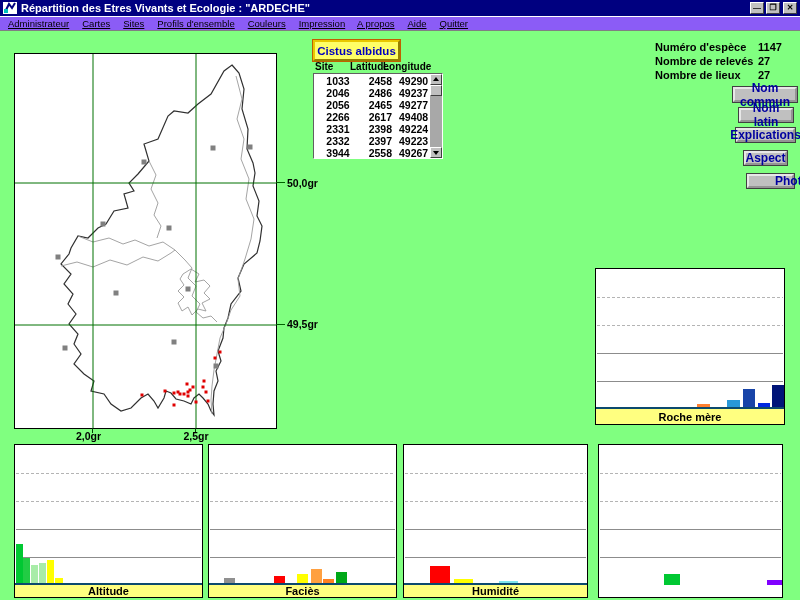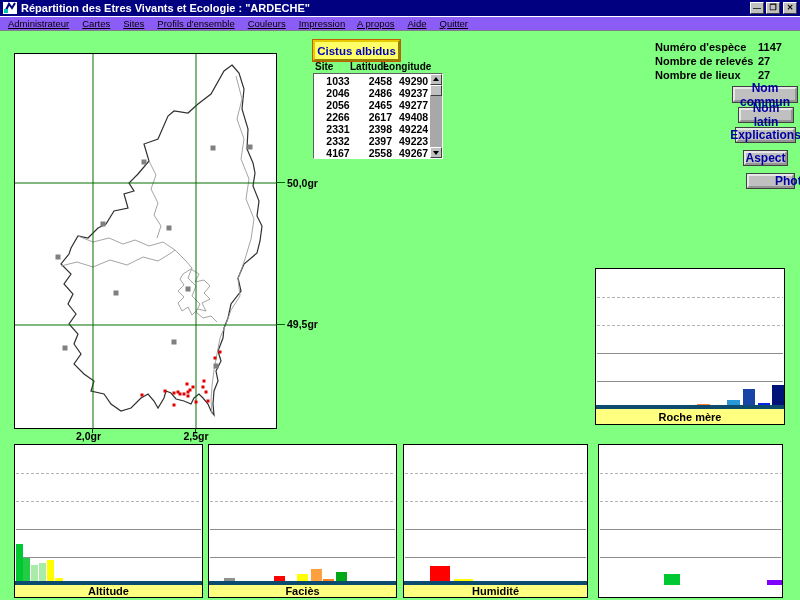--- a/index.html
+++ b/index.html
@@ -65,21 +65,21 @@
   #btn-nomlatin{left:739px;top:108px;width:54px;height:14px;}
   #btn-explications{left:736px;top:128px;width:59px;height:14px;}
   #btn-aspect{left:744px;top:151px;width:43px;height:14px;}
   #btn-photo{left:747px;top:174px;width:46px;height:14px;padding-left:43px;}
   
   .cpanel{position:absolute;background:#fff;border:1px solid #000;box-sizing:border-box;}
   .chart-area{position:absolute;left:0;top:0;right:0;overflow:hidden;background:#fff;}
   .gline{position:absolute;left:1px;right:1px;height:1px;}
   .gline.dash{background:repeating-linear-gradient(90deg,#B4B4B4 0 3px,transparent 3px 5px);}
   .gline.solid{background:#8C8C8C;}
-  .band{position:absolute;left:0;right:0;bottom:0;background:#FFFF80;border-top:4px solid #0c4a6e;
+  .band{position:absolute;left:0;right:0;bottom:0;background:#FFFF80;border-top:2px solid #0c4a6e;
     display:flex;align-items:center;justify-content:center;font-size:11px;font-weight:bold;color:#000;}
   .bar{position:absolute;bottom:0;}
   #panel-altitude{left:14px;top:444px;width:189px;height:154px;}
   #panel-facies{left:208px;top:444px;width:189px;height:154px;}
   #panel-humidite{left:403px;top:444px;width:185px;height:154px;}
   #panel-ph{left:598px;top:444px;width:185px;height:154px;}
   #panel-roche{left:595px;top:268px;width:190px;height:157px;}
   #panel-altitude .chart-area,#panel-facies .chart-area,#panel-humidite .chart-area,#panel-ph .chart-area{height:140px;}
   #panel-altitude .band,#panel-facies .band,#panel-humidite .band,#panel-ph .band{height:12px;}
   #panel-roche .chart-area{height:140px;}
@@ -218,21 +218,21 @@
         <span class="c1">2331</span>
         <span class="c2">2398</span>
         <span class="c3">49224</span>
       </div>
       <div class="lrow">
         <span class="c1">2332</span>
         <span class="c2">2397</span>
         <span class="c3">49223</span>
       </div>
       <div class="lrow">
-        <span class="c1">4167</span>
+        <span class="c1">3944</span>
         <span class="c2">2558</span>
         <span class="c3">49267</span>
       </div>
     </div>
   <div class="vscroll">
     <div class="sb-btn sb-up">
         <div class="tri-up"></div>
       </div>
     <div class="sb-thumb"></div>
     <div class="sb-btn sb-down">

